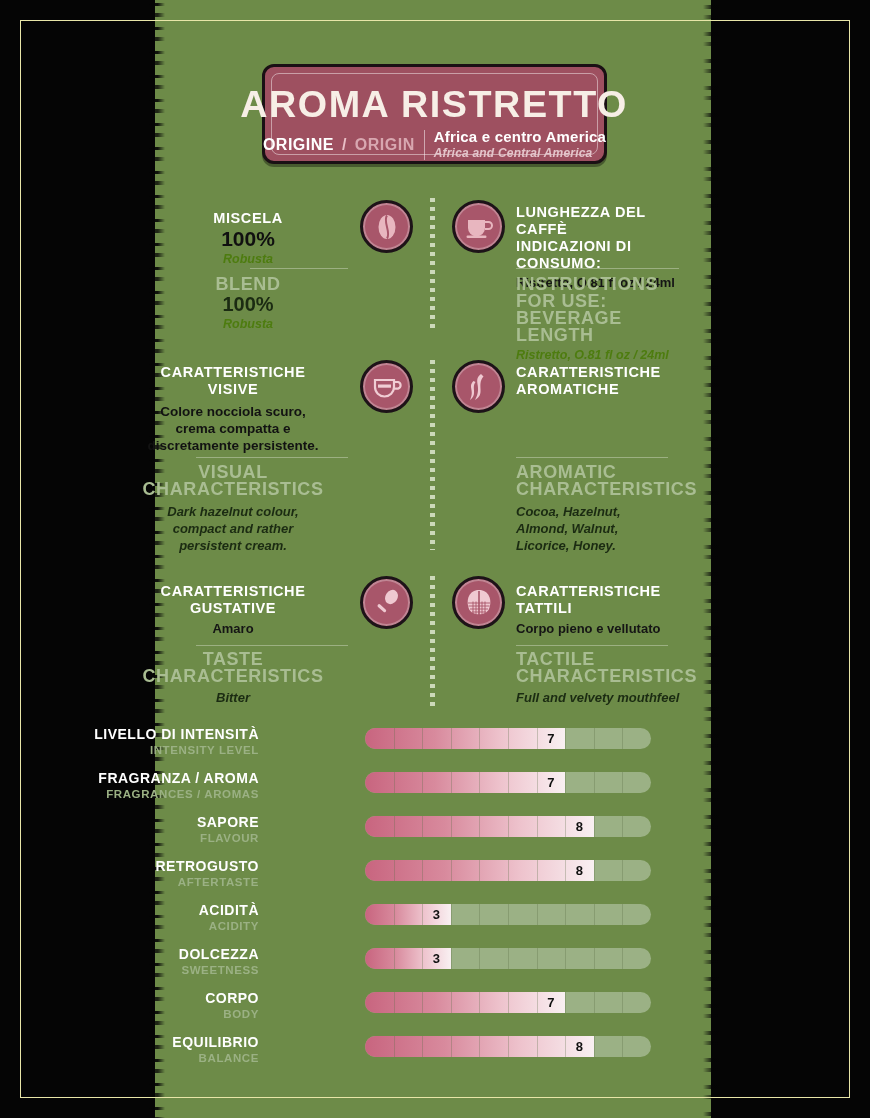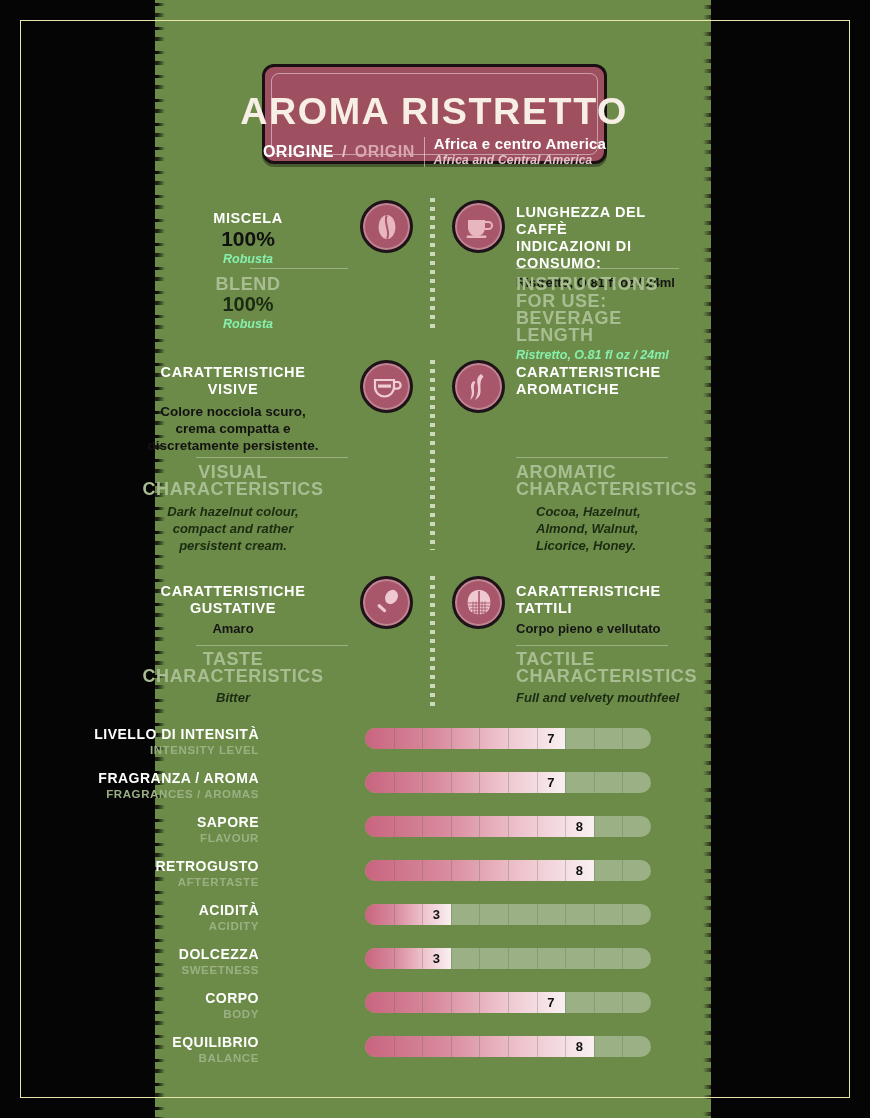--- a/index.html
+++ b/index.html
@@ -70,21 +70,21 @@
     border-radius:12px;
     box-shadow:0 3px 0 rgba(0,0,0,.35);
     padding:6px;
   }
   .title-inner{
     width:100%; height:100%;
     border:1.5px solid rgba(255,255,255,.45);
     border-radius:8px;
     display:flex; flex-direction:column;
     align-items:center; justify-content:flex-start;
-    padding-top:16px;
+    padding-top:9px;
   }
   .title-main{
     color:#f7eee6;
     font-size:37px;
     font-weight:bold;
     letter-spacing:1.5px;
     line-height:44px;
     font-family:"Liberation Sans Narrow","Liberation Sans",sans-serif;
     transform:scaleX(1.02);
     white-space:nowrap;
@@ -138,21 +138,21 @@
     color:#a9bd92; font-weight:bold;
     font-size:18px; letter-spacing:.6px; line-height:17px;
     font-family:"Liberation Sans Narrow","Liberation Sans",sans-serif;
     text-transform:uppercase;
   }
   .v-it{ color:#121212; font-weight:bold; font-size:13.5px; line-height:17px; }
   .v-en{ color:#1b2b12; font-weight:bold; font-style:italic; font-size:13px; line-height:17px; }
   .v-big{ color:#101010; font-weight:bold; font-size:21px; line-height:24px; }
   .v-big-en{ color:#1b2b12; font-weight:bold; font-size:20px; line-height:23px; }
   .v-sm-it{ color:#151515; font-weight:bold; font-size:13px; line-height:16px;}
-  .v-sm-en{ color:#86efac; font-weight:bold; font-style:italic; font-size:12.5px; line-height:16px;}
+  .v-sm-en{ color:#4d7c0f; font-weight:bold; font-style:italic; font-size:12.5px; line-height:16px;}
   .rule{ position:absolute; height:1px; background:rgba(255,255,255,.32); }
   .tright{ text-align:center; }
   .tleft{ text-align:left; }
 
   
   .ratings{ position:absolute; left:0; top:726px; width:786px;padding-left:8px; }
   .rrow{ position:relative; height:44px; }
   .rlabels{
     position:absolute; right:527px; top:0; width:170px; text-align:right;
   }
@@ -296,21 +296,21 @@
         </svg>
       </div>
       <div class="txt tleft" style="left:516px;top:364px;width:185px;">
         <div class="h-it">CARATTERISTICHE</div>
         <div class="h-it">AROMATICHE</div>
       </div>
       <div class="rule" style="left:516px;top:457px;width:152px;"></div>
       <div class="txt tleft" style="left:516px;top:464px;width:185px;">
         <div class="h-en">AROMATIC</div>
         <div class="h-en">CHARACTERISTICS</div>
-        <div class="v-en" style="margin-top:5px;white-space:pre-line;margin-left:20px;">Cocoa, Hazelnut,
+        <div class="v-en" style="margin-top:5px;white-space:pre-line;">Cocoa, Hazelnut,
 Almond, Walnut,
 Licorice, Honey.</div>
       </div>
     </div>
 
     <div class="block">
       <div class="icon-badge" style="left:360px;top:576px;">
         <svg width="30" height="30" viewBox="0 0 30 30">
           <ellipse cx="19.5" cy="9" rx="6" ry="7.5" transform="rotate(32 19.5 9)" fill="#efc9d1"></ellipse>
           <rect x="7" y="15.5" width="10.5" height="3.2" rx="1.6" transform="rotate(42 7 15.5)" fill="#efc9d1"></rect>

